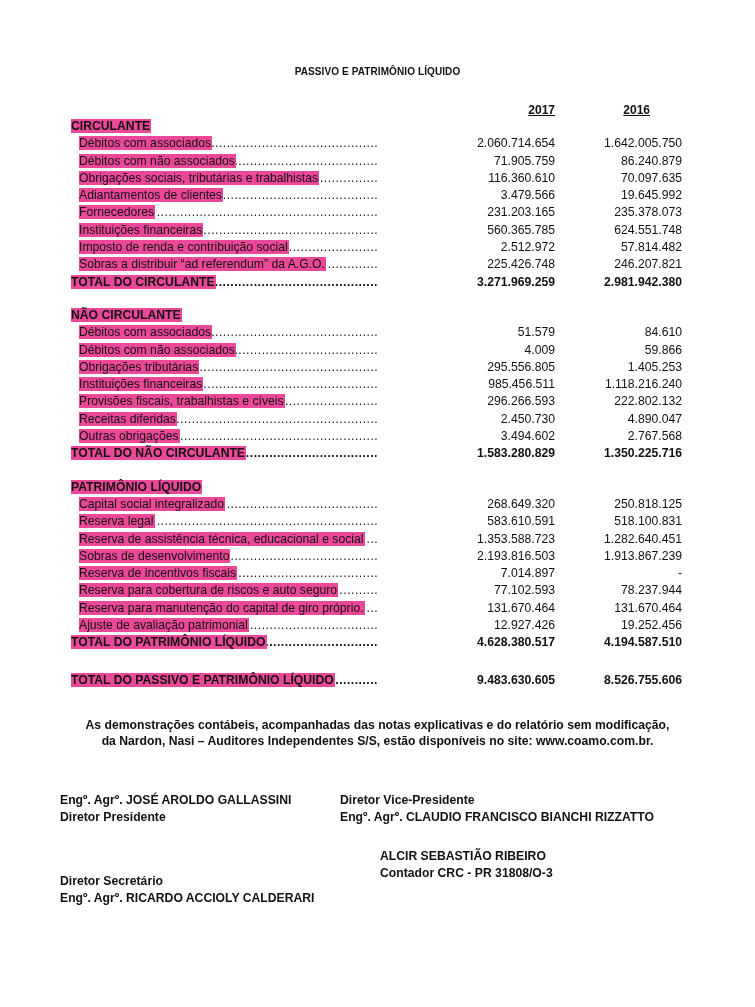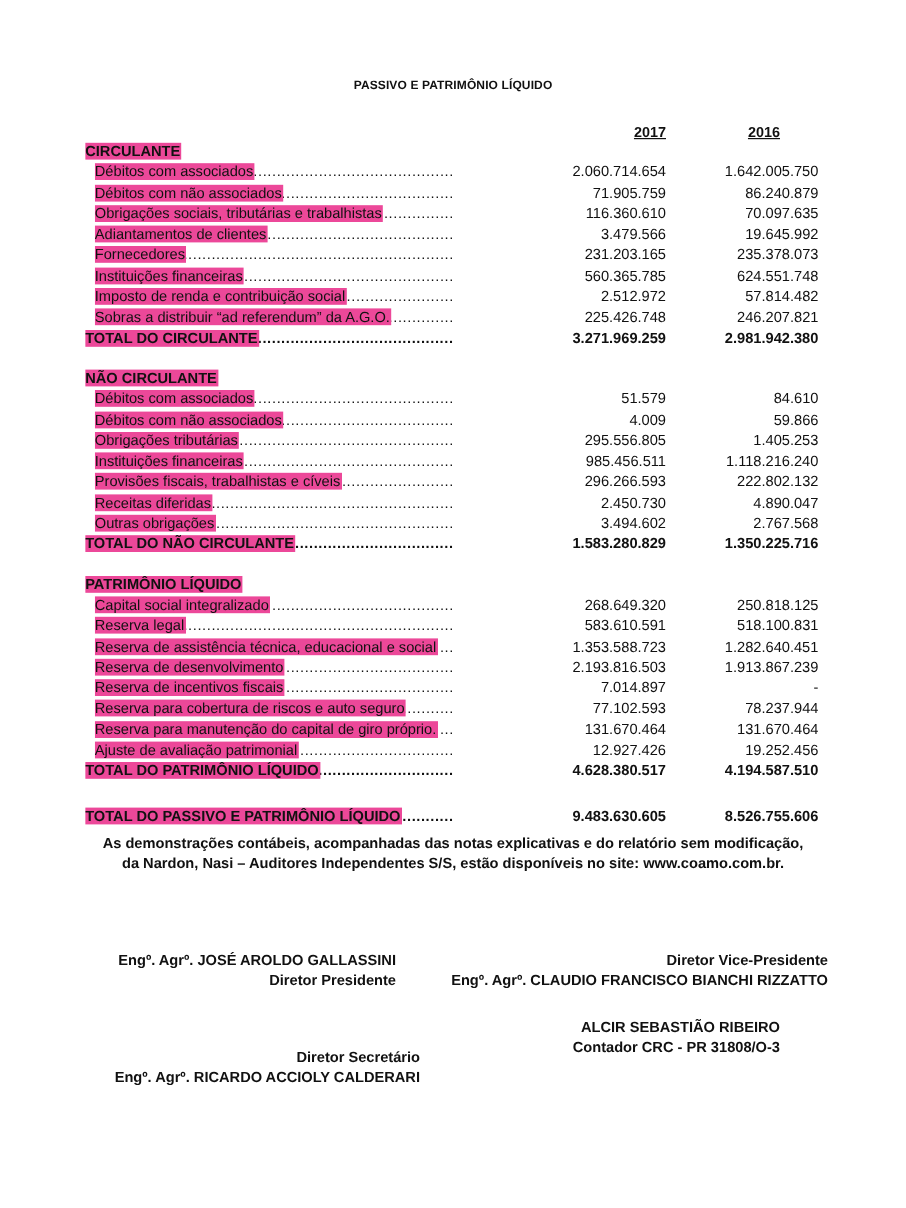--- a/index.html
+++ b/index.html
@@ -13,22 +13,22 @@
   .row .label { position: absolute; left: 79px; width: 298px; overflow: hidden; }
   .row.section .label, .row.total .label { left: 71px; width: 306px; }
   .row.section { font-weight: bold; }
   .row.total { font-weight: bold; }
   .row .label span.txt { background: #ec4899; padding-right: 1px; }
   .row .label .dots { position: absolute; left: 0; right: 0; top: 0; z-index: 0; letter-spacing: 0.5px; color: #111; overflow: hidden; }
   .row .label .txt { position: relative; z-index: 1; }
   .row .v17 { position: absolute; left: 440px; width: 115px; text-align: right; }
   .row .v16 { position: absolute; left: 570px; width: 112px; text-align: right; }
   .spacer { height: 16px; }
-  .note { position: absolute; top: 695px; left: 0; width: 755px; text-align: center; font-weight: bold; font-size: 12.2px; line-height: 16px; }
-  .sig { position: absolute; text-align: right; font-weight: bold; font-size: 12.2px; line-height: 17px; }
+  .note { position: absolute; top: 717px; left: 0; width: 755px; text-align: center; font-weight: bold; font-size: 12.2px; line-height: 16px; }
+  .sig { position: absolute; text-align: left; font-weight: bold; font-size: 12.2px; line-height: 17px; }
   .s1 { top: 792px; left: 60px; width: 270px; }
   .s2 { top: 792px; left: 340px; width: 350px; }
   .s3 { top: 873px; left: 60px; width: 290px; }
   .s4 { top: 848px; left: 380px; width: 270px; }
 </style>
 </head>
 <body>
 
 <div class="title">PASSIVO E PATRIMÔNIO LÍQUIDO</div>
 <div class="yearhdr y17">2017</div>
@@ -145,21 +145,21 @@
       <div class="label"><span class="dots">........................................................................................................</span><span class="txt">Reserva legal</span></div>
       <div class="v17">583.610.591</div>
       <div class="v16">518.100.831</div>
     </div>
   <div class="row">
       <div class="label"><span class="dots">........................................................................................................</span><span class="txt">Reserva de assistência técnica, educacional e social</span></div>
       <div class="v17">1.353.588.723</div>
       <div class="v16">1.282.640.451</div>
     </div>
   <div class="row">
-      <div class="label"><span class="dots">........................................................................................................</span><span class="txt">Reserva de desenvolvimento</span></div>
+      <div class="label"><span class="dots">........................................................................................................</span><span class="txt">Sobras de desenvolvimento</span></div>
       <div class="v17">2.193.816.503</div>
       <div class="v16">1.913.867.239</div>
     </div>
   <div class="row">
       <div class="label"><span class="dots">........................................................................................................</span><span class="txt">Reserva de incentivos fiscais</span></div>
       <div class="v17">7.014.897</div>
       <div class="v16">-</div>
     </div>
   <div class="row">
       <div class="label"><span class="dots">........................................................................................................</span><span class="txt">Reserva para cobertura de riscos e auto seguro</span></div>

